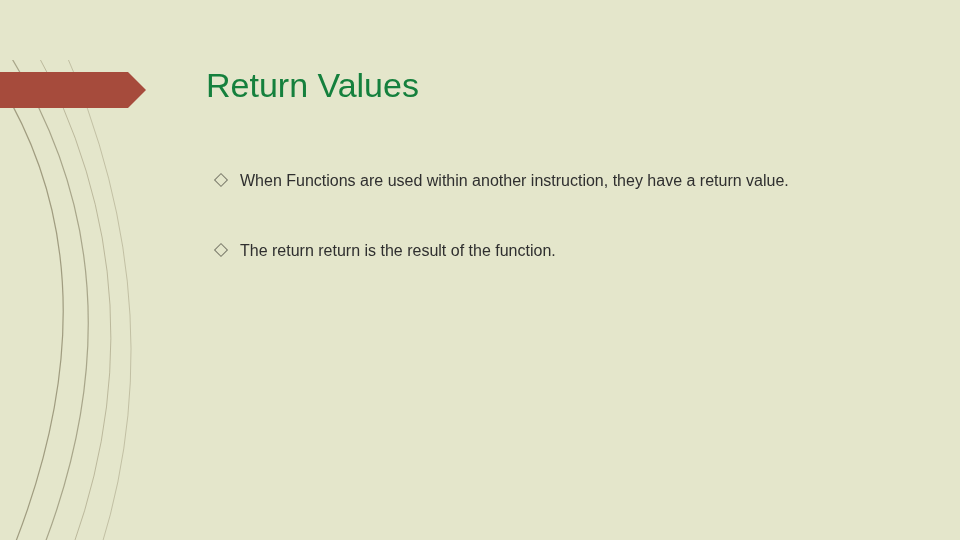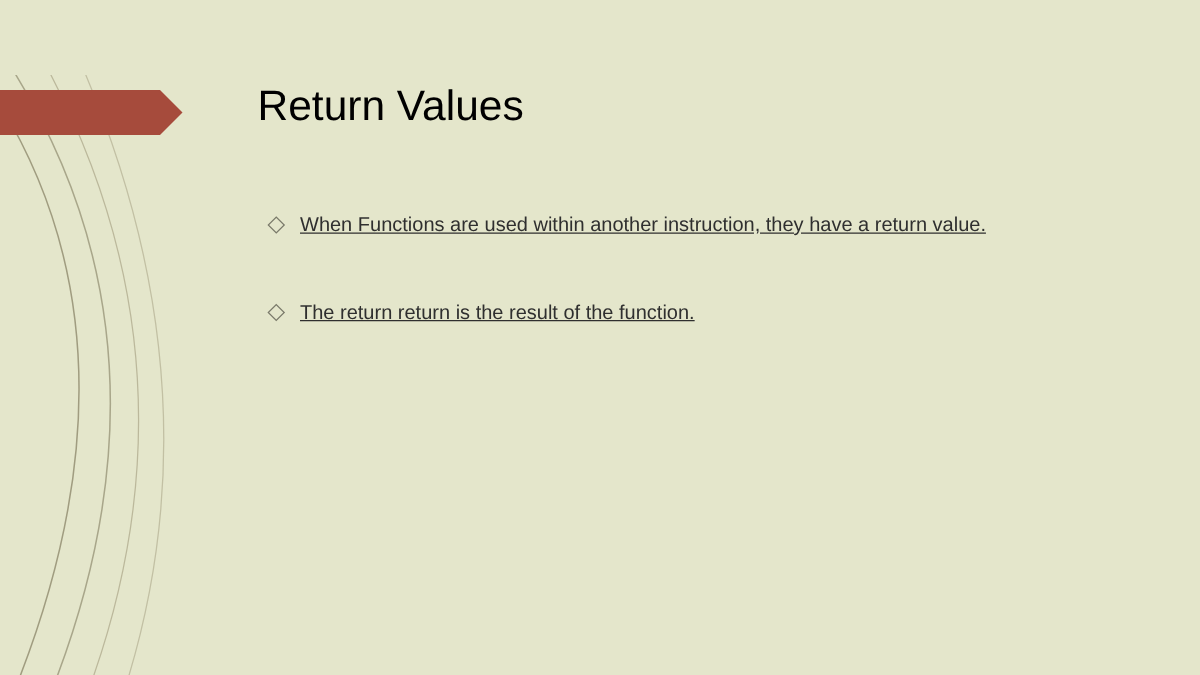--- a/index.html
+++ b/index.html
@@ -38,21 +38,21 @@
     border-top: 18px solid transparent;
     border-bottom: 18px solid transparent;
     border-left: 18px solid #a64b3c;
   }
 
   .title {
     position: absolute;
     top: 66px;
     left: 206px;
     font-size: 34px;
-    color: #000000;
+    color: #15803d;
     font-weight: 400;
   }
 
   .content {
     position: absolute;
     top: 170px;
     left: 216px;
     width: 640px;
   }
 
@@ -67,21 +67,21 @@
   .bullet .diamond {
     flex: 0 0 auto;
     width: 10px;
     height: 10px;
     margin-top: 5px;
     margin-right: 14px;
     border: 1px solid #7a7a6a;
     transform: rotate(45deg);
     background: transparent;
   }
-  .bullet .text { flex: 1 1 auto; text-decoration: underline; }
+  .bullet .text { flex: 1 1 auto; }
 </style>
 </head>
 <body>
 
 <svg class="deco-curves" viewBox="0 0 260 520" preserveAspectRatio="none">
   <path d="M 10 -20 Q 180 200 40 520" stroke="#8f8a6d" stroke-width="1.2" fill="none" opacity="0.8"></path>
   <path d="M 40 -20 Q 200 220 70 520" stroke="#8f8a6d" stroke-width="1.2" fill="none" opacity="0.7"></path>
   <path d="M 70 -20 Q 215 240 100 520" stroke="#a09a7c" stroke-width="1" fill="none" opacity="0.6"></path>
   <path d="M 100 -20 Q 225 260 130 520" stroke="#a09a7c" stroke-width="1" fill="none" opacity="0.5"></path>
 </svg>

